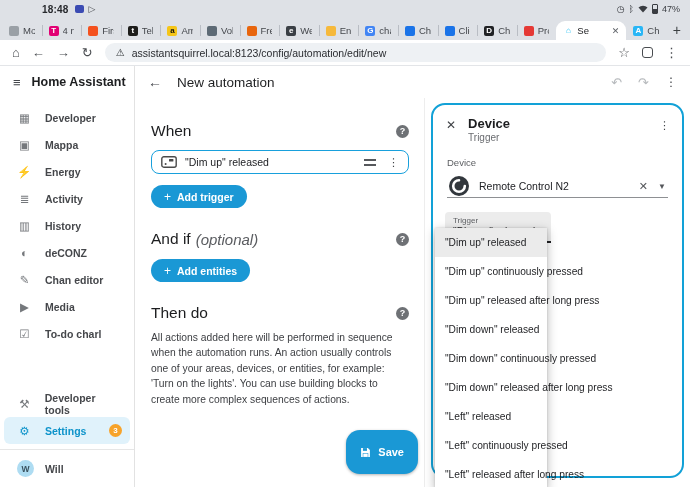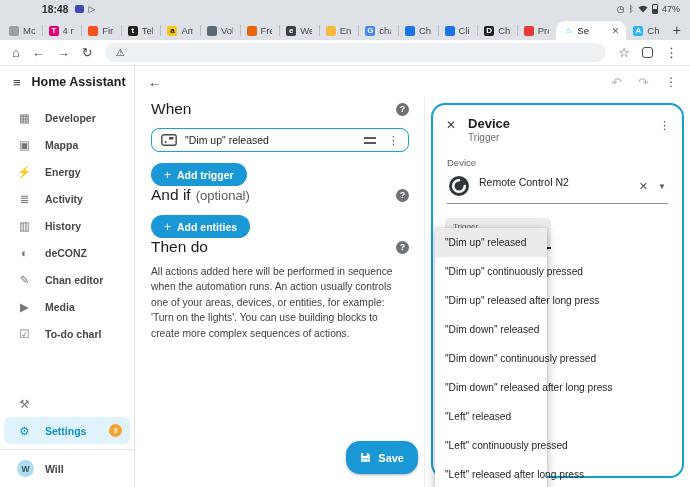--- a/index.html
+++ b/index.html
@@ -68,53 +68,53 @@
   .main { flex:1; display:flex; flex-direction:column; min-width:0; }
   .main-head { height:32px; display:flex; align-items:center; gap:15px; padding:0 13px; }
   .back { font-size:14px; color:#44474c; }
   .page-title { font-size:13.5px; color:#1f2022; }
   .mh-right { margin-left:auto; display:flex; align-items:center; gap:16px; }
   .undo,.redo { font-size:13px; color:#b7babd; }
   .dots { font-size:12px; color:#44474c; letter-spacing:0; }
   .main-body { flex:1; display:flex; min-height:0; }
   .editor { width:290px; flex:0 0 290px; padding:2px 15px 0 16px; position:relative;
     border-right:1px solid #ededed; }
-  .sec-head { display:flex; align-items:center; }
+  .sec-head { display:flex; align-items:center; margin-top:22px; }
   .sec-title { font-size:15.5px; color:#1c1d1f; }
-  .opt { font-size:13px; color:#5a5c60; margin-left:5px; }
+  .opt { font-size:15px; color:#5a5c60; margin-left:5px;font-style:italic; }
   .help { margin-left:auto; width:13px; height:13px; border-radius:50%; background:#6e7175;
     color:#fff; font-size:9px; font-weight:bold; display:flex; align-items:center; justify-content:center; }
   .trigger-card { margin-top:10px; height:24px; border:1.5px solid #18a0dc; border-radius:8px;
     display:flex; align-items:center; gap:8px; padding:0 9px; background:#fff; }
   .trigger-card .lbl { font-size:10.5px; color:#212226; }
   .drag { width:12px; height:7px; border-top:2px solid #565violet; border-top:2px solid #56585c;
     border-bottom:2px solid #56585c; margin-left:auto; }
   .card-dots { font-size:11px; color:#3f4246; padding-left:4px; }
   .pill { margin-top:11px; display:inline-flex; align-items:center; gap:6px; height:23px;
     border:none; border-radius:14px; background:#1a98d5; color:#fff; font-family:inherit;
     padding:0 13px; font-size:10.5px; font-weight:bold; }
   .pill .plus { font-size:12px; font-weight:normal; }
   .desc { margin-top:8px; font-size:10.3px; line-height:1.5; color:#3c3e42; }
-  .save-btn { position:absolute; right:6px; bottom:13px; height:33px; border-radius:14px;
+  .save-btn { position:absolute; right:6px; bottom:13px; height:44px; border-radius:14px;
     background:#1a98d5; color:#fff; border:none; font-family:inherit; font-size:11px; font-weight:bold;
     display:flex; align-items:center; gap:7px; padding:0 14px; box-shadow:0 1px 3px rgba(0,0,0,.3); }
 
   
   .panel-area { flex:1; position:relative; }
   .panel-card { position:absolute; top:5px; left:6px; right:6px; bottom:9px;
     border:2px solid #12a1d7; border-radius:14px; background:#fff; }
   .panel-head { display:flex; align-items:flex-start; padding:11px 12px 2px 13px; gap:12px; }
   .x { font-size:12px; color:#3f4246; margin-top:2px; }
   .ph-titles { display:flex; flex-direction:column; }
   .ph-title { font-size:13px; font-weight:bold; color:#1c1d1f; }
   .ph-sub { font-size:10px; color:#6a6c70; margin-top:1px; }
   .ph-dots { margin-left:auto; font-size:11px; color:#3f4246; margin-top:3px; }
   .fld-label { font-size:9.5px; color:#5c5e62; margin:12px 14px 2px; }
-  .device-field { margin:0 14px; display:flex; gap:10px;
-    padding:6px 2px 7px; border-bottom:1px solid #8e9093; }
+  .device-field { margin:0 14px; display:flex; align-items:center; gap:10px;
+    padding:6px 2px 1px; border-bottom:1px solid #8e9093; }
   .device-name { font-size:10.5px; color:#212226; }
   .df-right { margin-left:auto; display:flex; align-items:center; gap:10px; }
   .clear-x { font-size:11px; color:#55575b; }
   .caret { font-size:8px; color:#55575b; }
   .select { margin:14px 0 0 12px; width:106px; background:#ececec; border-radius:4px 4px 0 0;
     border-bottom:2px solid #202124; padding:4px 8px 4px 8px; }
   .select .sl { font-size:8px; color:#5c5e62; }
   .select .sv { display:flex; align-items:center; font-size:10.3px; color:#1e1f22; margin-top:1px; }
   .select .up { margin-left:auto; font-size:7px; color:#3f4246; }
   .dropdown { position:absolute; left:10px; top:130px; width:112px; background:#fff; z-index:10;
@@ -242,20 +242,21 @@
   <div class="newtab">+</div>
 </div>
 
 <div class="toolbar">
   <span class="tb-ic">⌂</span>
   <span class="tb-ic">←</span>
   <span class="tb-ic">→</span>
   <span class="tb-ic">↻</span>
   <div class="urlbox">
     <span class="warn">⚠</span>
+    <span>assistantsquirrel.local:8123/config/automation/edit/new</span>
   </div>
   <span class="tb-ic">☆</span>
   <span class="tabcount"></span>
   <span class="tb-ic">⋮</span>
 </div>
 
 <div class="app">
 
   <div class="sidebar">
     <div class="sb-head">
@@ -318,20 +319,21 @@
             <span>To-do charl</span>
 
           </div>
 
       </div>
       <div class="spacer"></div>
       <div>
 
           <div class="side-item">
             <span class="ic">⚒</span>
+            <span>Developer tools</span>
 
           </div>
 
           <div class="side-item selected">
             <span class="ic">⚙</span>
             <span>Settings</span>
             <span class="badge">3</span>
           </div>
 
       </div>
@@ -341,20 +343,21 @@
             <span class="avatar">W</span>
           </span>
         <span>Will</span>
       </div>
     </div>
   </div>
 
   <div class="main">
     <div class="main-head">
       <span class="back">←</span>
+      <span class="page-title">New automation</span>
       <span class="mh-right">
         <span class="undo">↶</span>
         <span class="redo">↷</span>
         <span class="dots">⋮</span>
       </span>
     </div>
 
     <div class="main-body">
 
       <div class="editor">

